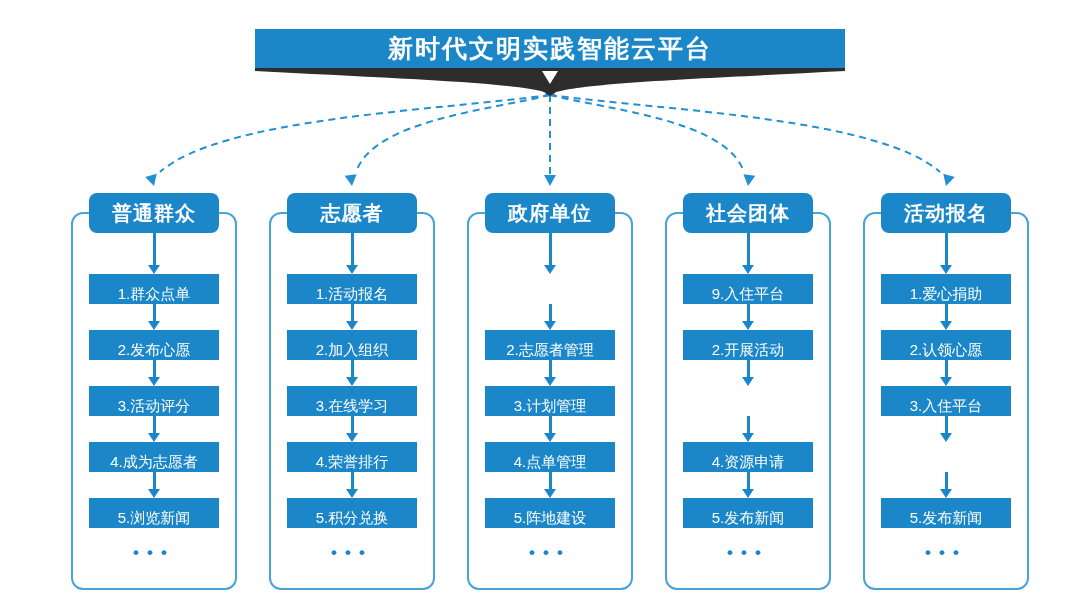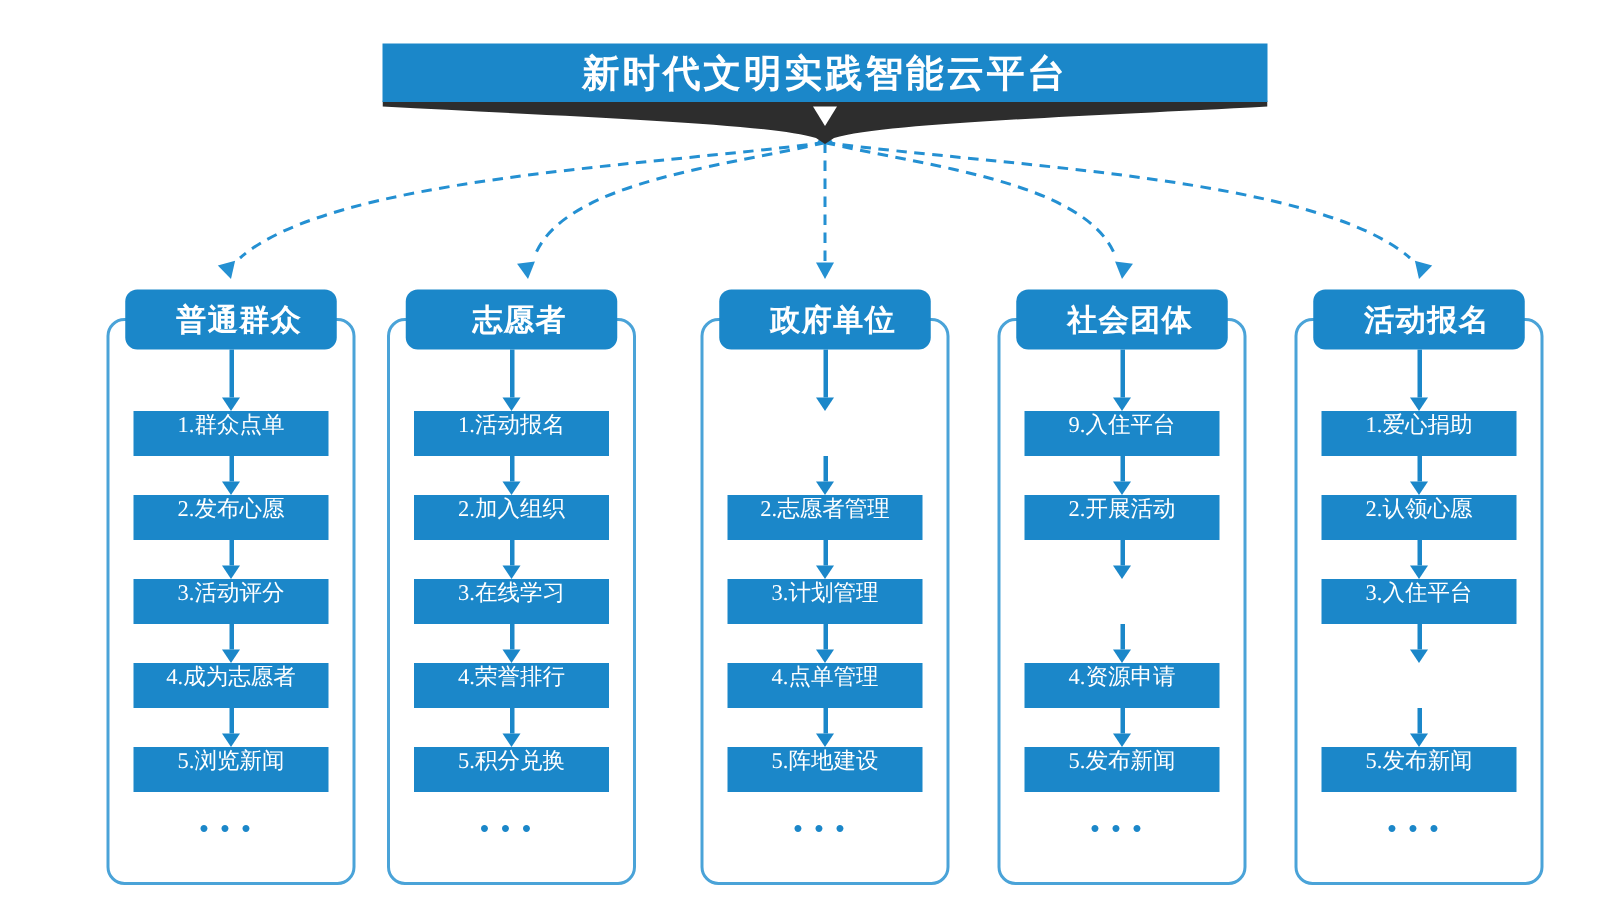--- a/index.html
+++ b/index.html
@@ -1,32 +1,32 @@
 <!DOCTYPE html>
 <html><head>
 <meta charset="utf-8">
 <style>
   html,body{margin:0;padding:0;background:#fff;}
   .stage{position:relative;width:1080px;height:611px;background:#ffffff;overflow:hidden;
-         font-family:Liberation Serif, serif;}
+         font-family:Liberation Sans, sans-serif;}
   
   .banner{position:absolute;left:255px;top:29px;width:590px;height:39px;background:#1b87c9;
           color:#fff;display:flex;align-items:center;justify-content:center;
           font-size:25px;font-weight:bold;letter-spacing:2px;z-index:3;}
   .funnel-svg{position:absolute;left:255px;top:67px;z-index:2;}
   .fan-svg{position:absolute;left:0;top:0;z-index:1;pointer-events:none;}
   
   .column{position:absolute;top:193px;width:166px;height:397px;}
   .col-frame{position:absolute;top:19px;left:0;right:0;bottom:0;border:2px solid #4aa3d8;
              border-radius:12px;background:#fff;z-index:1;}
   .col-header{position:absolute;top:0;left:50%;transform:translateX(-50%);width:130px;height:40px;
               background:#1b87c9;border-radius:8px;color:#fff;font-size:20px;font-weight:bold;
-              display:flex;align-items:center;justify-content:center;letter-spacing:1px;z-index:2;padding-left:11px;}
+              display:flex;align-items:center;justify-content:center;letter-spacing:1px;z-index:2;}
   .item{position:absolute;left:50%;transform:translateX(-50%);width:130px;height:30px;
-        background:#1b87c9;color:#fff;font-size:15px;display:flex;align-items:flex-start;
+        background:#1b87c9;color:#fff;font-size:15px;display:flex;align-items:flex-end;
         justify-content:center;z-index:2;white-space:nowrap;}
   .v-arrow{position:absolute;left:50%;transform:translateX(-50%);display:flex;flex-direction:column;
            align-items:center;z-index:2;}
   .v-arrow .shaft{width:3px;background:#1b87c9;flex:1;}
   .v-arrow .head{width:0;height:0;border-left:6px solid transparent;border-right:6px solid transparent;
                  border-top:9px solid #1b87c9;}
   .dots{position:absolute;top:350px;left:0;width:100%;text-align:center;color:#1b87c9;
         font-size:17px;font-weight:bold;letter-spacing:8px;z-index:2;}
 </style>
 </head>
@@ -97,21 +97,21 @@
         </div>
         <div class="v-arrow" style="top:279px;height:26px">
           <div class="shaft"></div>
           <div class="head"></div>
         </div>
         <div class="item" style="top:305px">
           <span>5.浏览新闻</span>
         </div>
         <div class="dots">•••</div>
       </div>
-      <div class="column" style="left: 258px;">
+      <div class="column" style="left: 269px;">
         <div class="col-frame"></div>
         <div class="col-header">
           <span>志愿者</span>
         </div>
         <div class="v-arrow" style="top:40px;height:41px">
           <div class="shaft"></div>
           <div class="head"></div>
         </div>
         <div class="item" style="top:81px">
           <span>1.活动报名</span>

